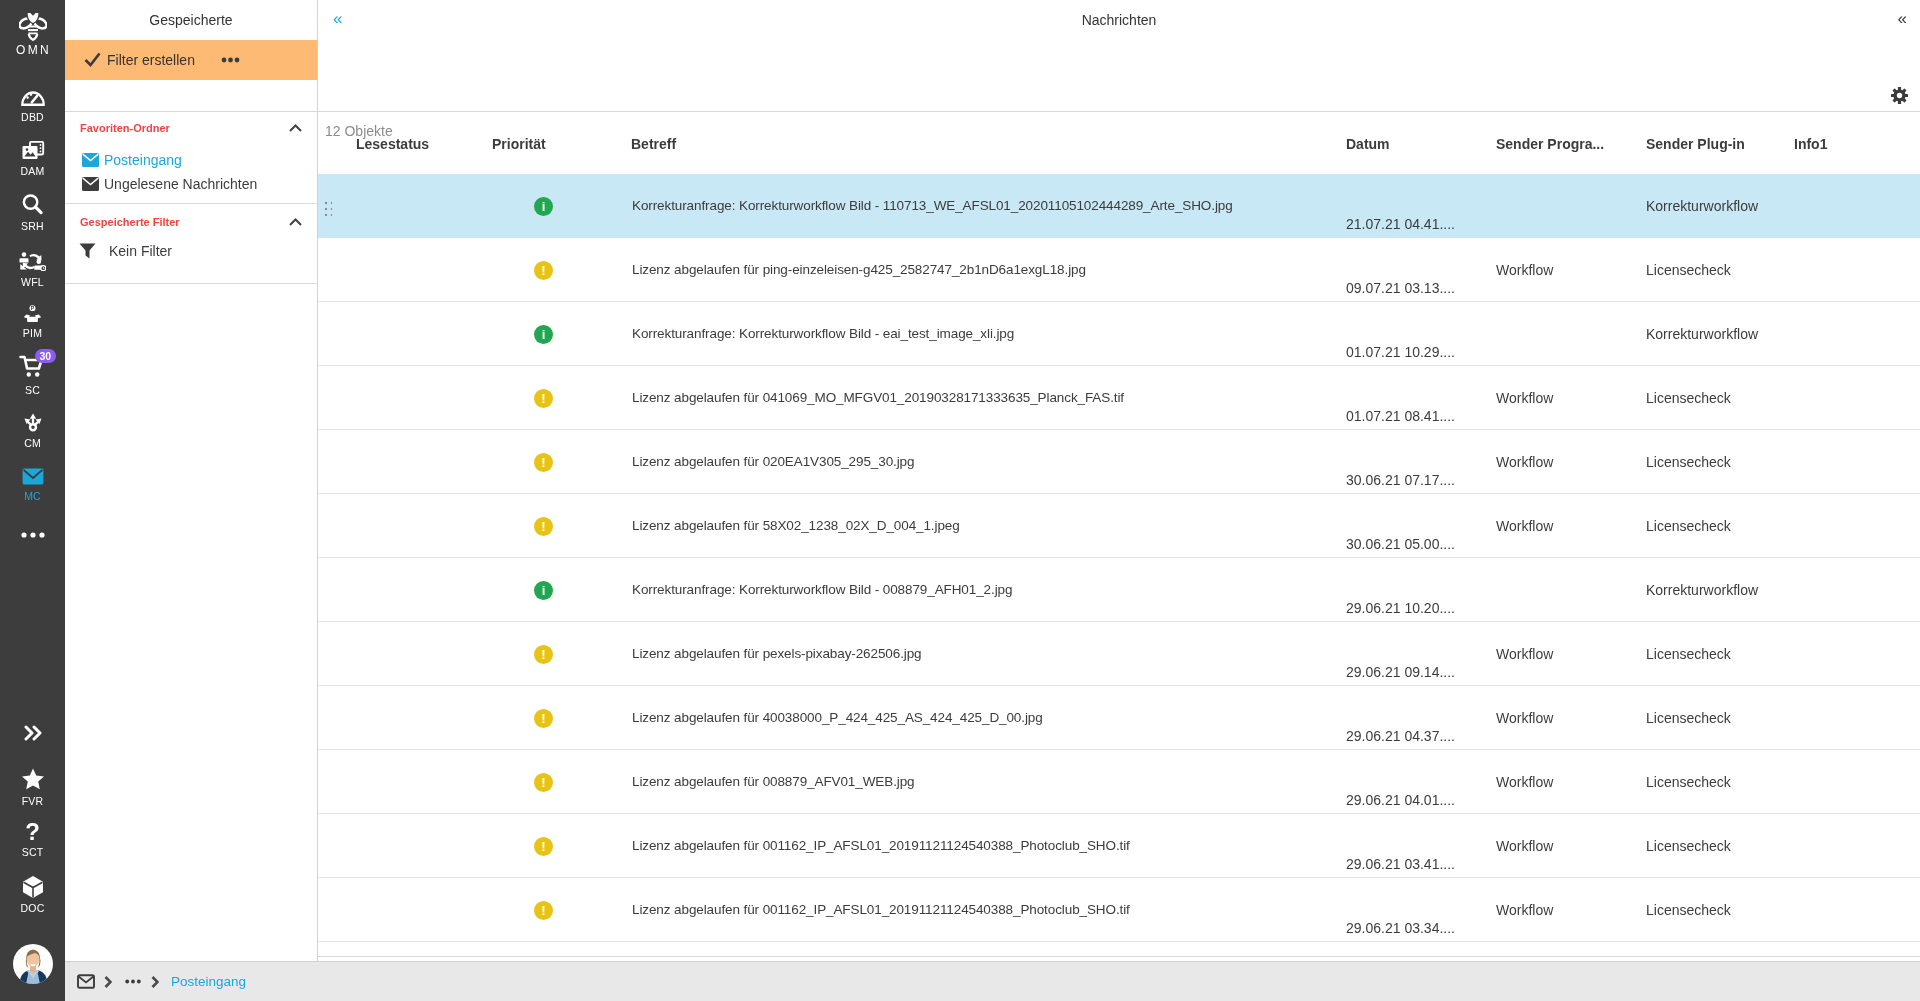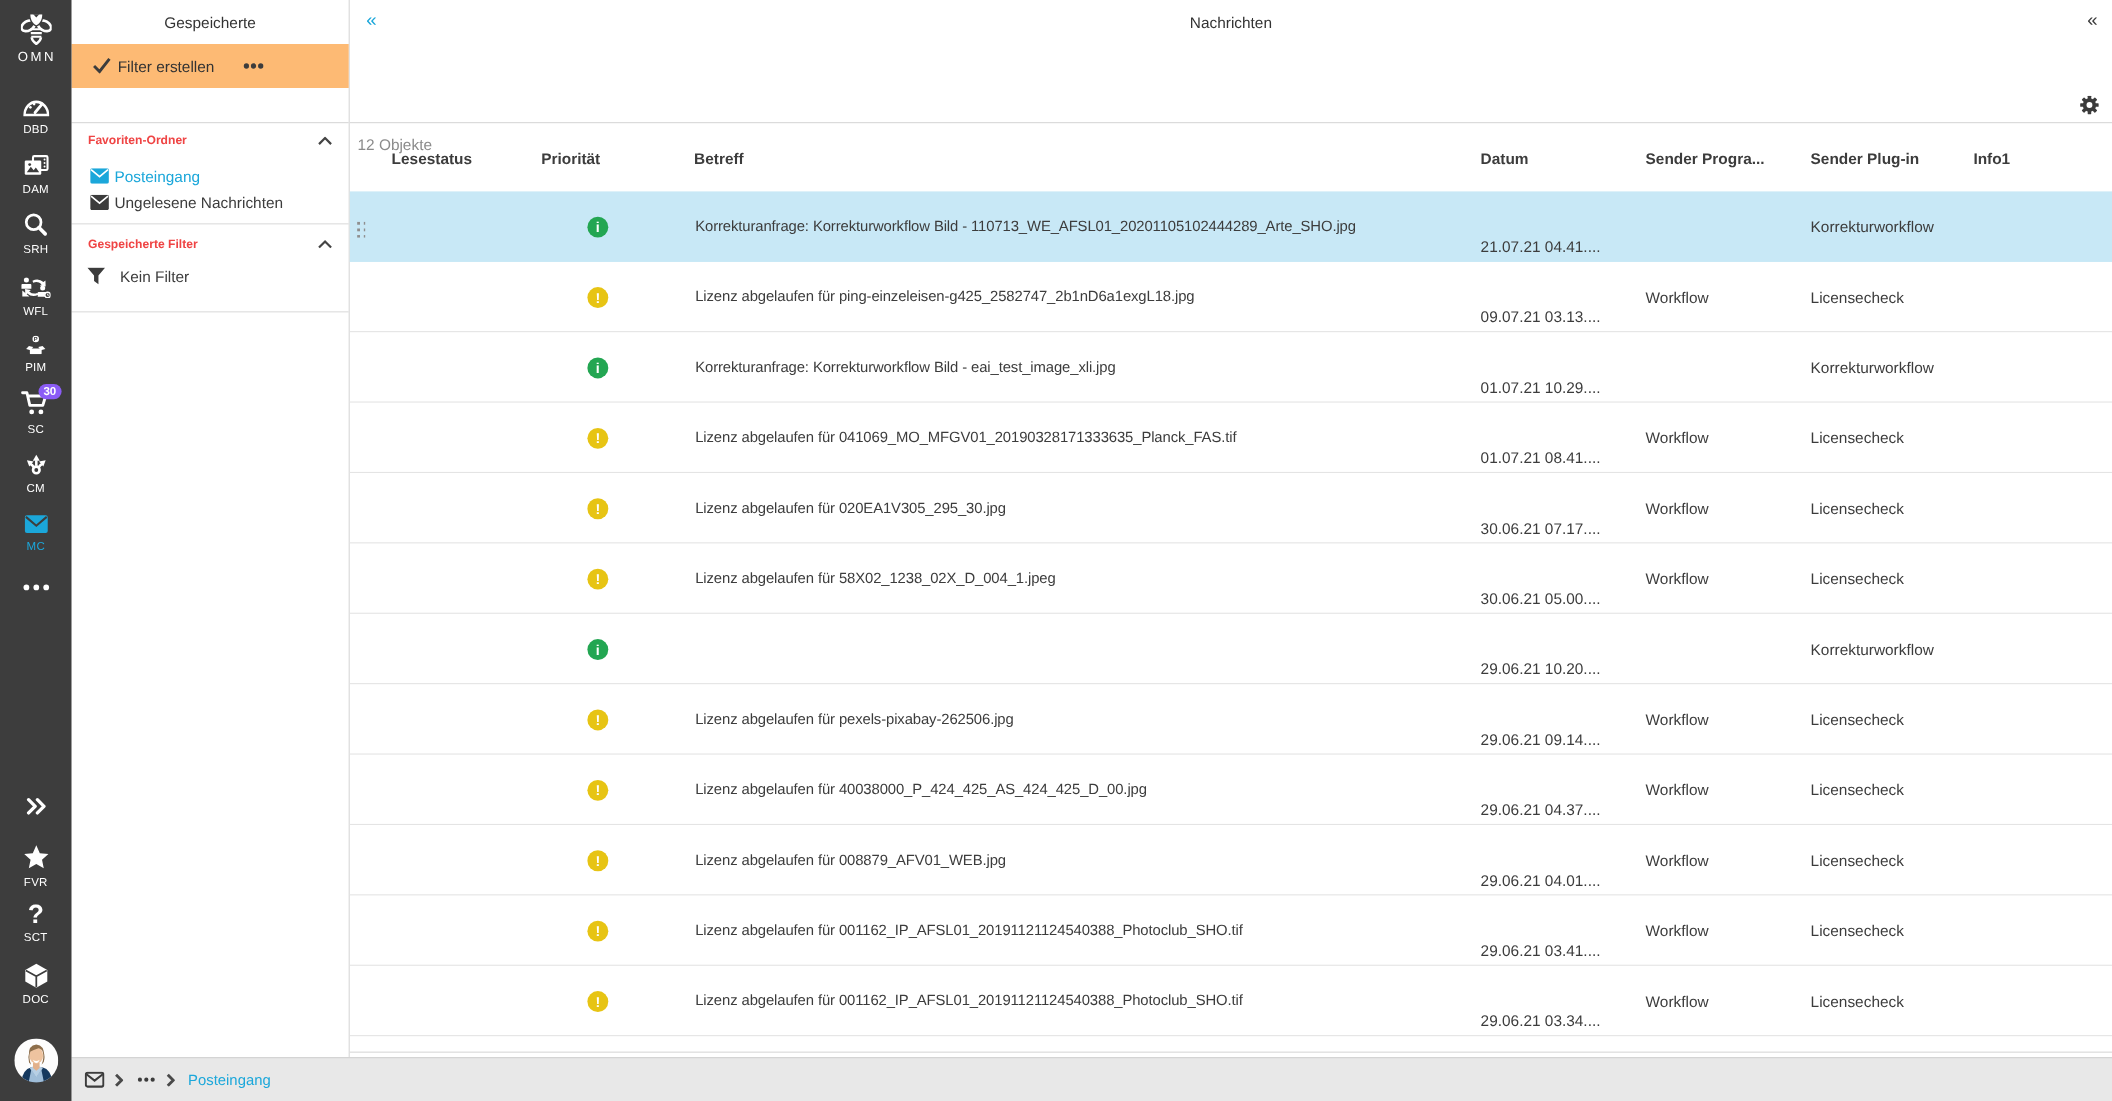--- a/index.html
+++ b/index.html
@@ -313,20 +313,21 @@
       </div>
   <div class="row" style="top:494px;">
         <span class="prio y">!</span>
         <span class="cell c-betreff">Lizenz abgelaufen für 58X02_1238_02X_D_004_1.jpeg</span>
         <span class="cell c-datum">30.06.21 05.00....</span>
         <span class="cell c-prog">Workflow</span>
         <span class="cell c-plug">Licensecheck</span>
       </div>
   <div class="row" style="top:558px;">
         <span class="prio g">i</span>
+        <span class="cell c-betreff">Korrekturanfrage: Korrekturworkflow Bild - 008879_AFH01_2.jpg</span>
         <span class="cell c-datum">29.06.21 10.20....</span>
         <span class="cell c-plug">Korrekturworkflow</span>
       </div>
   <div class="row" style="top:622px;">
         <span class="prio y">!</span>
         <span class="cell c-betreff">Lizenz abgelaufen für pexels-pixabay-262506.jpg</span>
         <span class="cell c-datum">29.06.21 09.14....</span>
         <span class="cell c-prog">Workflow</span>
         <span class="cell c-plug">Licensecheck</span>
       </div>

